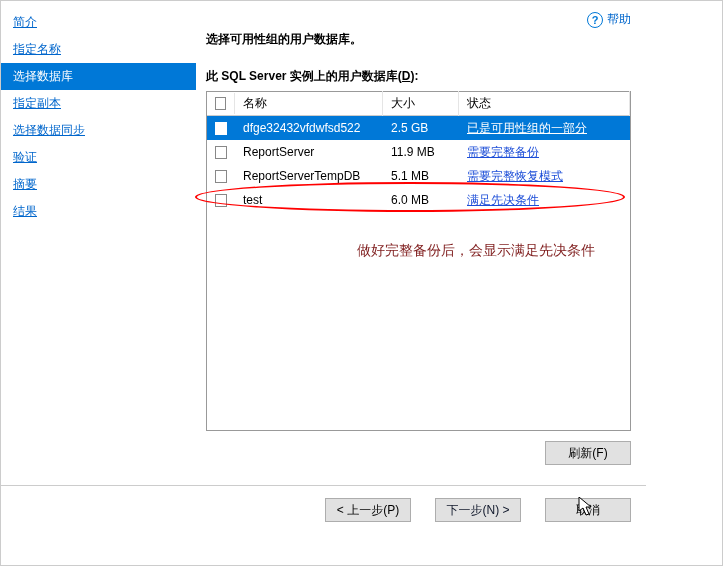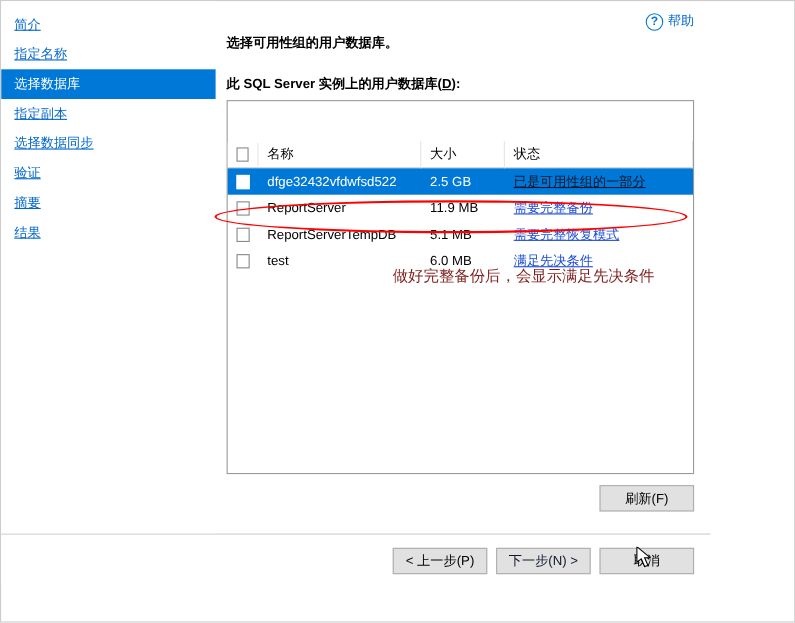--- a/index.html
+++ b/index.html
@@ -8,37 +8,37 @@
     .sidebar { width: 195px; background: #fff; padding-top: 8px; }
     .sidebar-item { padding: 5px 12px; color: #0066cc; cursor: pointer; text-decoration: underline; }
     .sidebar-item.selected { background: #0078d7; color: #fff; text-decoration: none; }
     .help-link { position: absolute; right: 15px; top: 10px; display: flex; align-items: center; gap: 4px; color: #0066cc; cursor: pointer; }
     .help-link .qicon { width: 16px; height: 16px; border-radius: 50%; border: 1px solid #0078d7; color: #0078d7; display: flex; align-items: center; justify-content: center; font-weight: bold; font-size: 11px; }
     .main { flex: 1; padding: 10px 15px 10px 10px; display: flex; flex-direction: column; position: relative; }
     .heading { font-weight: bold; margin: 20px 0 20px 0; }
     .subheading { margin-bottom: 6px; font-weight: bold; }
     .subheading u { text-decoration: underline; }
     .table-wrap { border: 1px solid #999; height: 340px; position: relative; }
-    .table-header { display: flex; background: #fff; border-bottom: 1px solid #ccc; height: 24px; align-items: center; margin-top: 37px; }
+    .table-header { display: flex; background: #fff; border-bottom: 1px solid #ccc; height: 24px; align-items: center; }
     .th { padding: 4px 8px; border-right: 1px solid #e5e5e5; text-align: left; }
     .col-check { width: 28px; display:flex; align-items:center; justify-content:center;}
     .col-name { width: 148px; }
     .col-size { width: 76px; }
     .col-status { flex: 1; }
     .table-row { display: flex; height: 24px; align-items: center; border-bottom: 0px solid #eee; }
     .table-row.selected { background: #0078d7; color: #fff; }
     .td { padding: 4px 8px; white-space: nowrap; overflow: hidden; text-overflow: ellipsis; }
     .checkbox { width: 13px; height: 13px; border: 1px solid #888; background: #fff; display: inline-block; }
     .table-row.selected .checkbox { border-color:#fff; }
     .status-link { color: #1d4ed8; text-decoration: underline; cursor: pointer; }
-    .table-row.selected .status-link { color: #0f172a; }
+    .table-row.selected .status-link { color: #ffffff; }
     .annotation { position: absolute; left: 150px; top: 150px; color: #7f1d1d; font-size: 14px; }
     .ellipse { position: absolute; border: 2px solid #ff0000; border-radius: 50%; width: 430px; height: 30px; left: -12px; top: 90px; pointer-events: none; }
     .refresh-row { display: flex; justify-content: flex-end; padding: 10px 0; }
-    .footer { border-top: 1px solid #ccc; padding: 12px 15px; display: flex; justify-content: flex-end; gap: 8px; background:#fff; }
+    .footer { border-top: 1px solid #ccc; padding: 12px 15px; display: flex; justify-content: flex-end; gap: 24px; background:#fff; }
     button.win-btn { min-width: 86px; height: 24px; background: #e1e1e1; border: 1px solid #adadad; padding: 0 10px; cursor: pointer; font-size: 12px; }
     button.win-btn:disabled { color: #0f172a; cursor: default; }
     button.win-btn.refresh { padding: 0 14px; margin-left: 13px; }
     .cursor-svg { position: absolute; right: 50px; bottom: 48px; pointer-events:none; width:18px; height:20px;}
     .container { position: relative; width: 645px; height: 566px; }
   </style>
 </head>
 <body>
 <div class="container">
 

